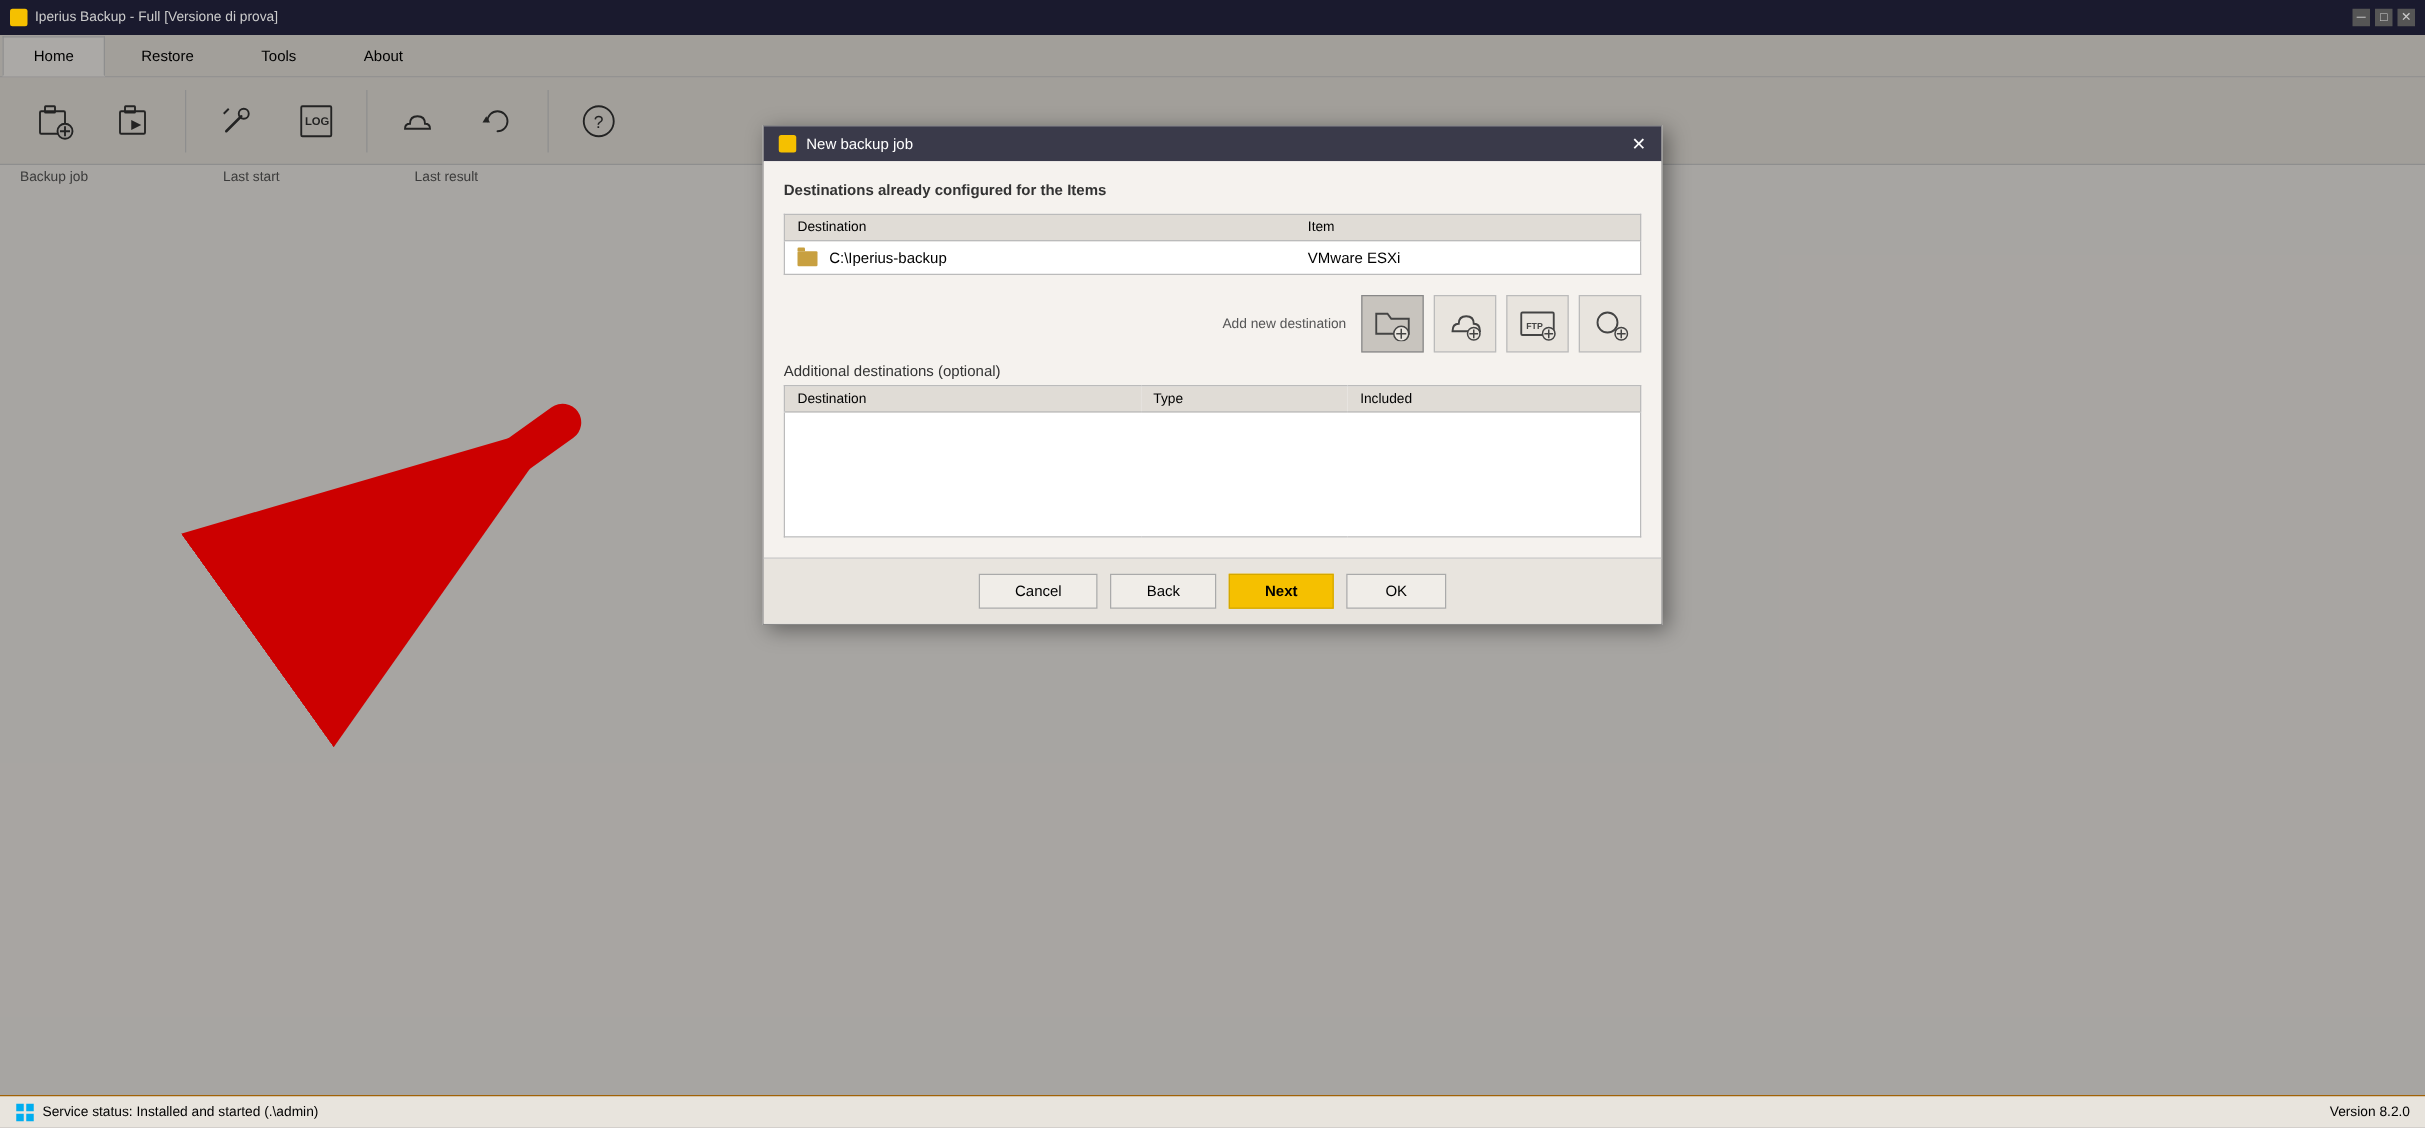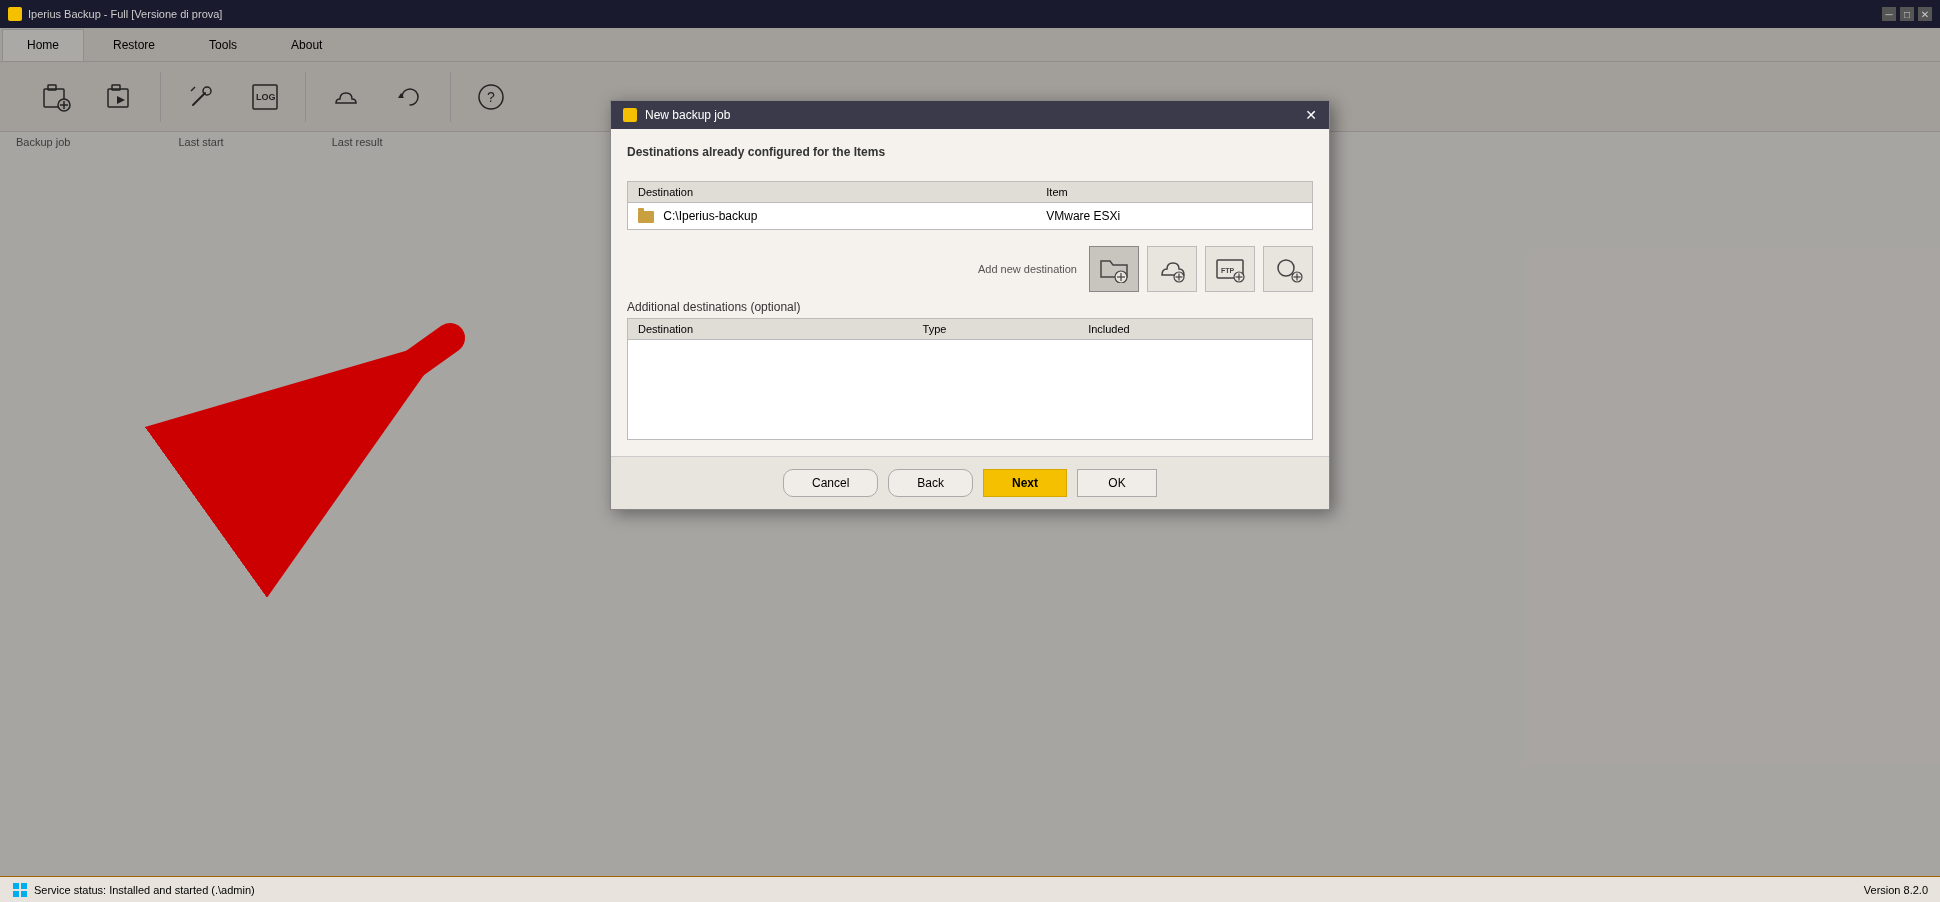--- a/index.html
+++ b/index.html
@@ -65,21 +65,21 @@
       border-right: 1px solid #ccc;
       border-bottom: 1px solid #f5f2ee;
     }
 
     
     .toolbar {
       background: #e8e4dd;
       height: 70px;
       display: flex;
       align-items: center;
-      padding: 0 24px;
+      padding: 0 12px;
       border-bottom: 1px solid #ccc;
     }
     .toolbar-separator {
       width: 1px;
       height: 50px;
       background: #ccc;
       margin: 0 8px;
     }
     .toolbar-btn {
       display: flex;
@@ -236,21 +236,21 @@
     
     .dialog-body {
       padding: 16px;
       background: #f5f2ee;
     }
 
     .section-title {
       font-size: 12px;
       font-weight: bold;
       color: #333;
-      margin-bottom: 22px;
+      margin-bottom: 12px;
     }
 
     
     .dest-table {
       width: 100%;
       border: 1px solid #bbb;
       border-collapse: collapse;
       background: white;
       margin-bottom: 16px;
     }
@@ -341,21 +341,21 @@
       border-top: 1px solid #ccc;
       background: #e8e4de;
     }
     .btn {
       padding: 6px 28px;
       font-size: 12px;
       border: 1px solid #aaa;
       cursor: pointer;
       min-width: 80px;
     }
-    .btn-default { background: #f0ede8; border-radius: 10px; }
+    .btn-default { background: #f0ede8; }
     .btn-primary { background: #f5c000; border-color: #d4a800; font-weight: bold; }
     .btn-ok { background: #f0ede8; }
 
     
     .info-row {
       display: flex;
       padding: 4px 16px;
       font-size: 11px;
       color: #555;
       gap: 108px;

